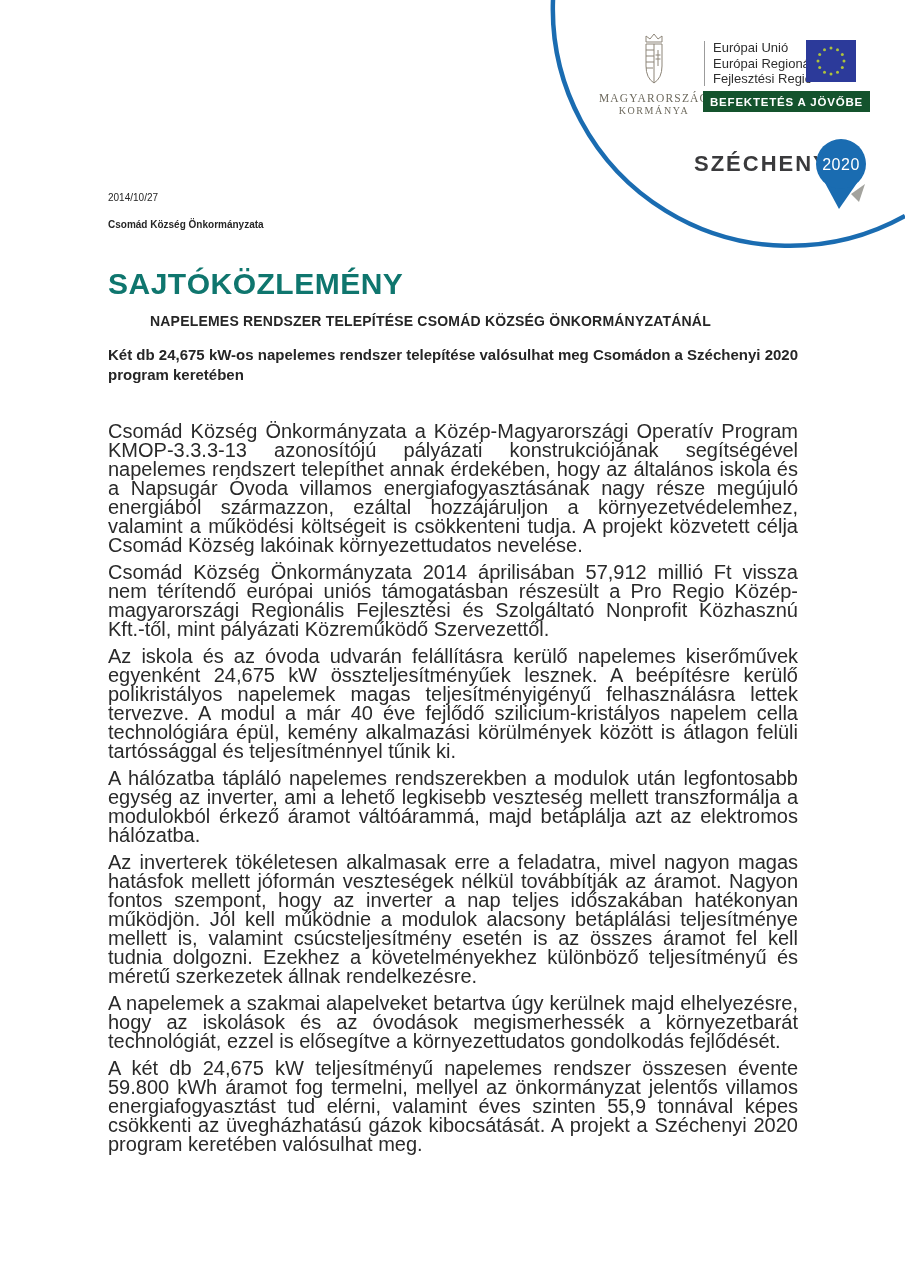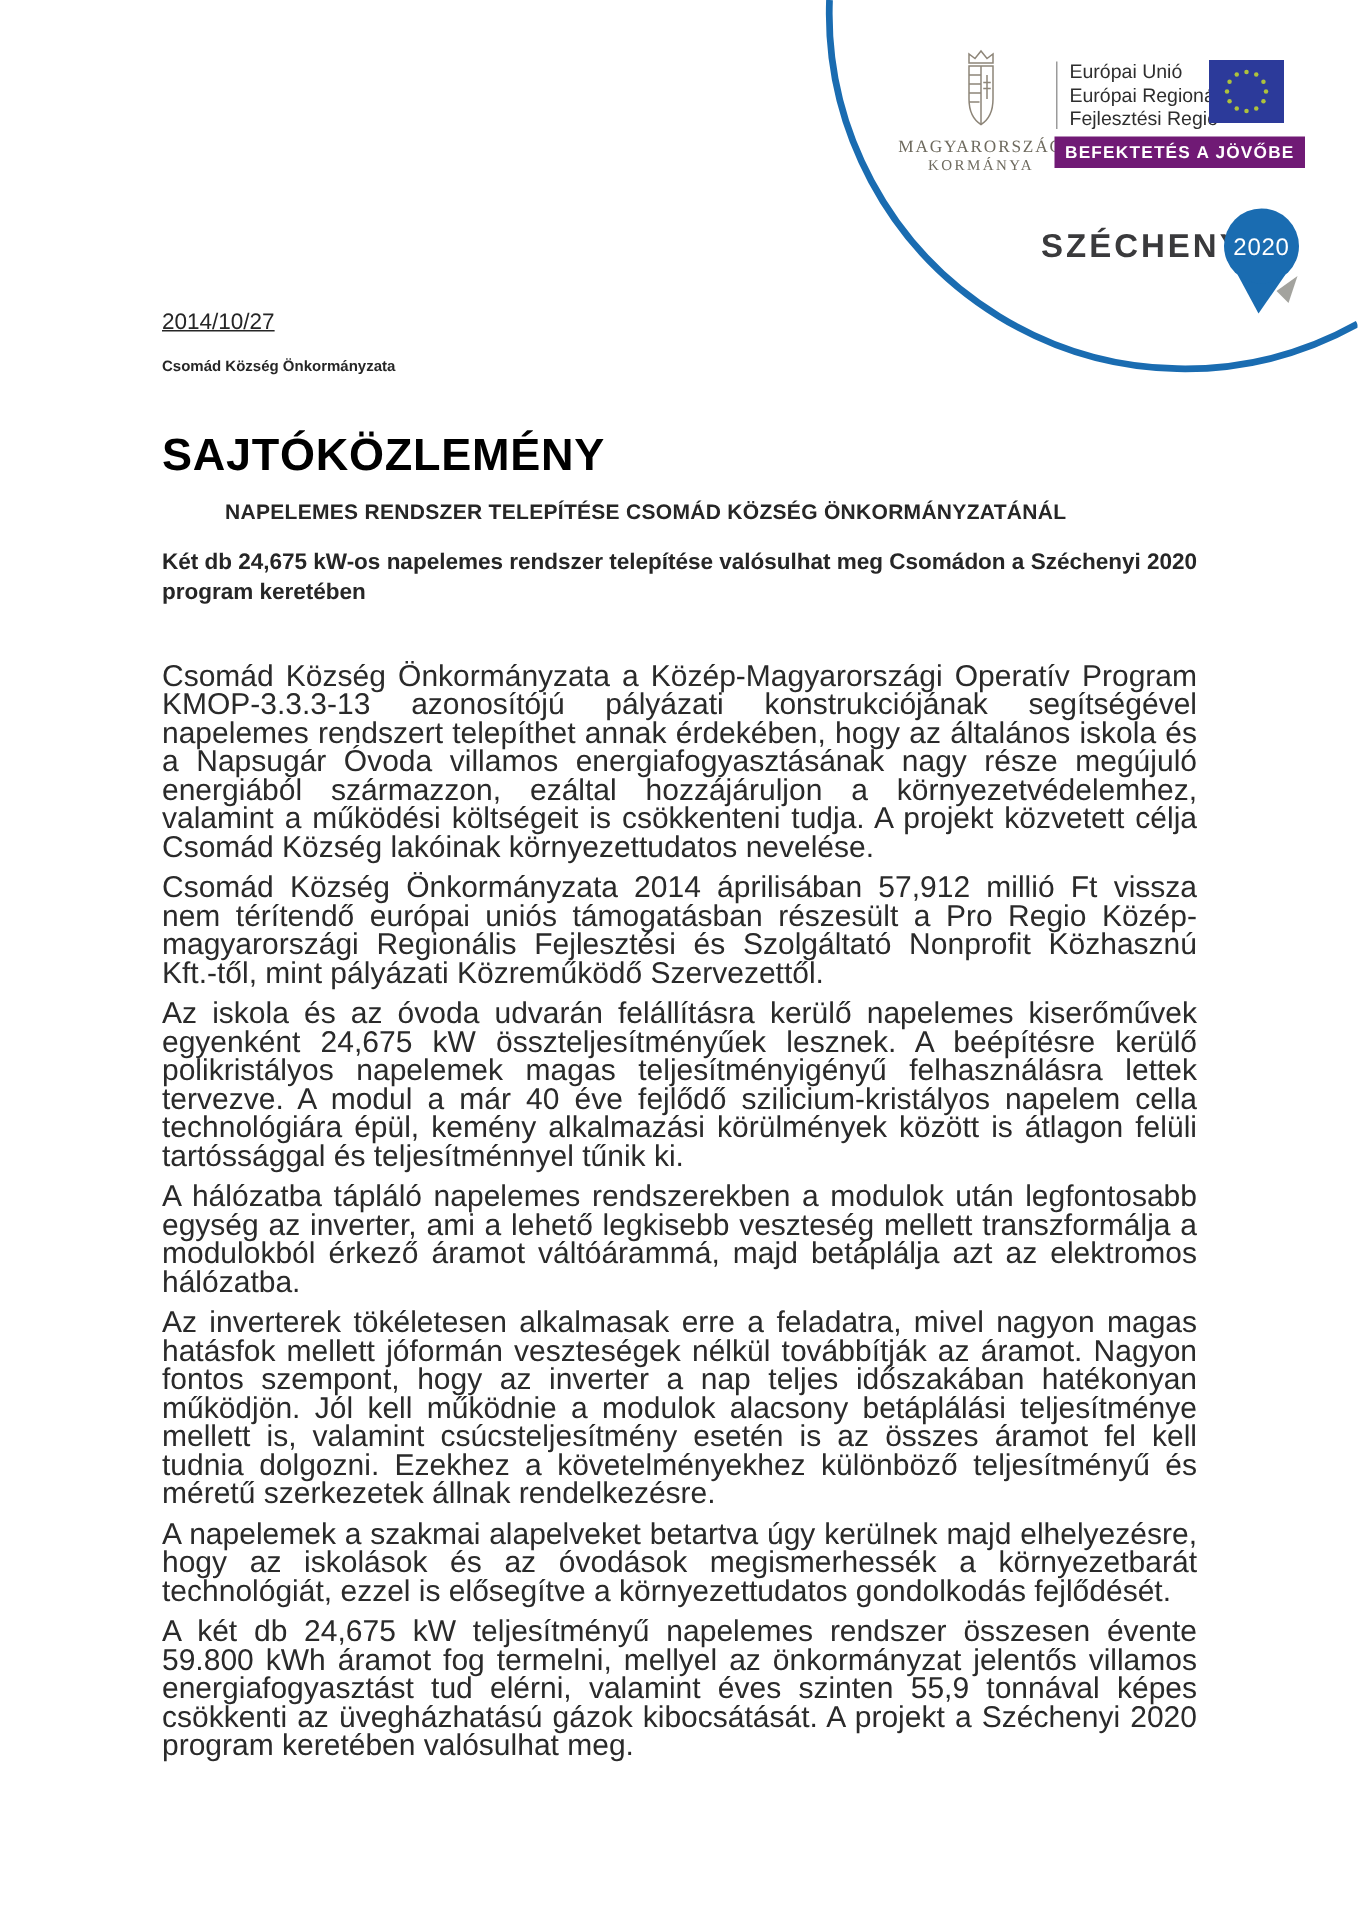--- a/index.html
+++ b/index.html
@@ -27,39 +27,39 @@
   .gov-line2 { font-size:10px; letter-spacing:1.6px; margin-top:1px; }
 
   
   .eu-divider { position:absolute; left:704px; top:41px; width:1px; height:45px; background:#9b9b9b; }
   .eu-text { position:absolute; left:713px; top:40px; font-size:13px; color:#2e2e2e; line-height:15.5px; white-space:nowrap; }
   .eu-text .b { font-weight:normal; }
   .eu-flag { position:absolute; left:806px; top:40px; }
 
   .banner {
     position:absolute; left:703px; top:91px; width:167px; height:21px;
-    background:#701a75; color:#ffffff;
+    background:#14532d; color:#ffffff;
     font-weight:bold; font-size:11.5px; letter-spacing:0.8px;
     display:flex; align-items:center; justify-content:center;
     white-space:nowrap;
   }
 
   
   .szechenyi-text {
     position:absolute; left:694px; top:151px;
     font-size:22px; font-weight:bold; letter-spacing:2px;
     color:#3a3a3c; white-space:nowrap;
   }
   .pin-svg { position:absolute; left:815px; top:138px; }
 
   
   .content { position:absolute; left:108px; top:192px; width:690px; color:#262626; }
-  .date    { font-size:15px; margin:14px 0 16px;text-decoration:underline; }
+  .date    { font-size:10px; margin:0 0 16px; }
   .author  { font-size:10px; font-weight:bold; margin:0 0 37px; }
-  .title   { font-size:30px; font-weight:bold; color:#000000; letter-spacing:0.5px; margin:0 0 12px; }
+  .title   { font-size:30px; font-weight:bold; color:#0f766e; letter-spacing:0.5px; margin:0 0 12px; }
   .headline{ font-size:14px; font-weight:bold; letter-spacing:0.2px; margin:0 0 16px;padding-left:42px; }
   .lead    { font-size:15px; font-weight:bold; text-align:justify; line-height:20px; margin:0 0 37px; }
   .body-text p {
     font-size:20px; line-height:19px; text-align:justify;
     margin:0 0 8px; color:#2a2a2a;
   }
 </style>
 </head>
 <body>
 

